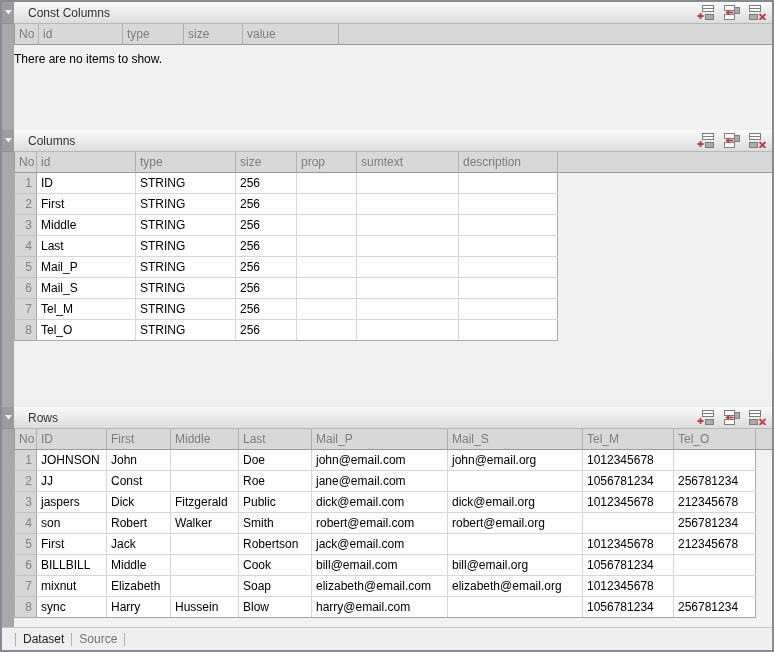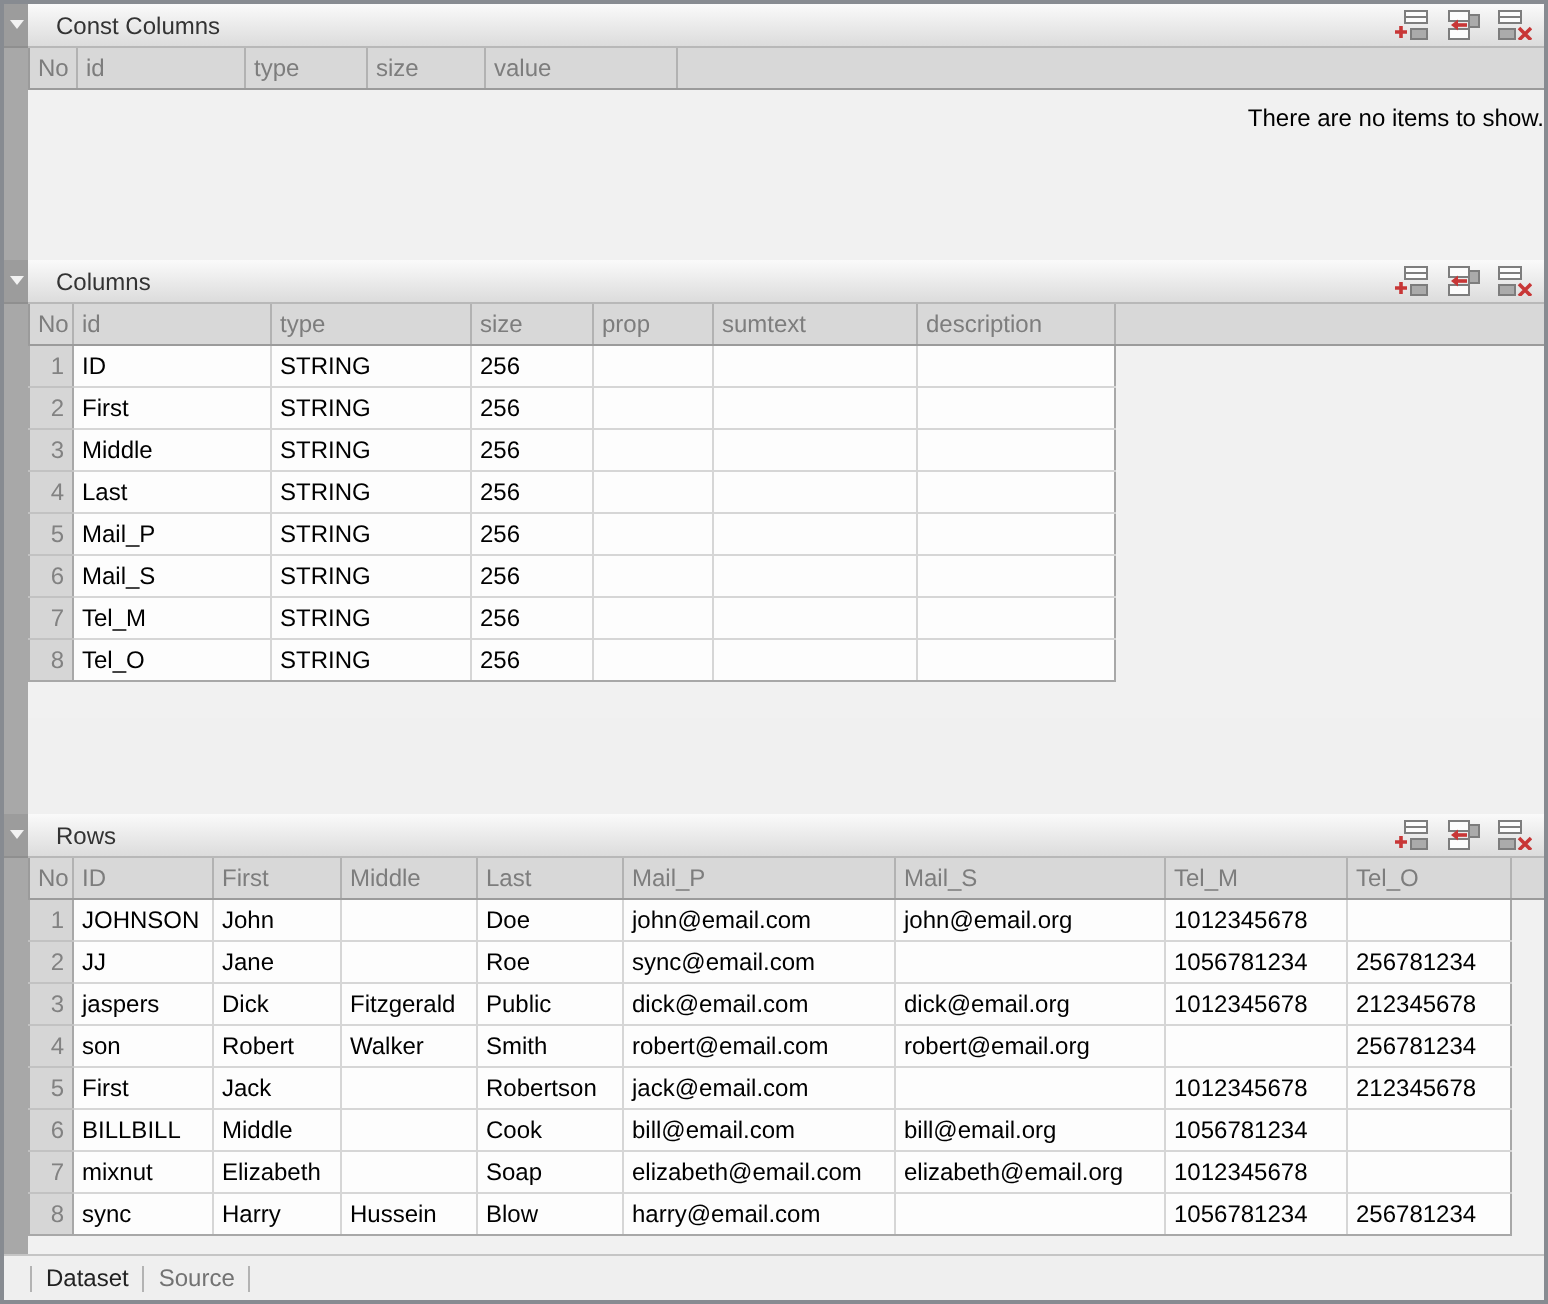--- a/index.html
+++ b/index.html
@@ -33,21 +33,21 @@
   }
   .panel-header .panel-title{flex:1;}
   .collapse-btn{
     position:absolute;left:-12px;top:0;width:12px;height:100%;
     background:#9c9c9c;display:flex;align-items:center;justify-content:center;
     border-bottom:1px solid #8f8f8f;cursor:default;
   }
   .toolbar{display:flex;align-items:center;gap:9px;}
   .tool-btn{width:17px;height:15px;display:flex;align-items:center;justify-content:center;cursor:default;}
   .panel-body{flex:1;background:#f1f1f1;overflow:hidden;min-height:0;}
-  .empty-msg{text-align:right;padding-top:7px;color:#000;}
+  .empty-msg{text-align:left;padding-top:7px;color:#000;}
   
   table.grid{border-collapse:collapse;table-layout:fixed;width:100%;}
   table.grid th{
     background:#d8d8d8;color:#7d7d7d;font-weight:normal;text-align:left;
     padding:0 4px;height:20px;font-size:12px;
     border-bottom:1px solid #9b9b9b;border-right:1px solid #b2b2b2;
     overflow:hidden;white-space:nowrap;
   }
   table.grid th.no-col{text-align:center;border-left:1px solid #9b9b9b;}
   table.grid th.filler{border-right:none;}
@@ -366,24 +366,24 @@
                   <td class="">Doe</td>
                   <td class="">john@email.com</td>
                   <td class="">john@email.org</td>
                   <td class="">1012345678</td>
                   <td class="edge"></td>
                   <td class="filler"></td>
                 </tr>
                 <tr>
                   <td class="row-num">2</td>
                   <td class="">JJ</td>
-                  <td class="">Jane</td>
+                  <td class="">Const</td>
                   <td class=""></td>
                   <td class="">Roe</td>
-                  <td class="">sync@email.com</td>
+                  <td class="">jane@email.com</td>
                   <td class=""></td>
                   <td class="">1056781234</td>
                   <td class="edge">256781234</td>
                   <td class="filler"></td>
                 </tr>
                 <tr>
                   <td class="row-num">3</td>
                   <td class="">jaspers</td>
                   <td class="">Dick</td>
                   <td class="">Fitzgerald</td>

